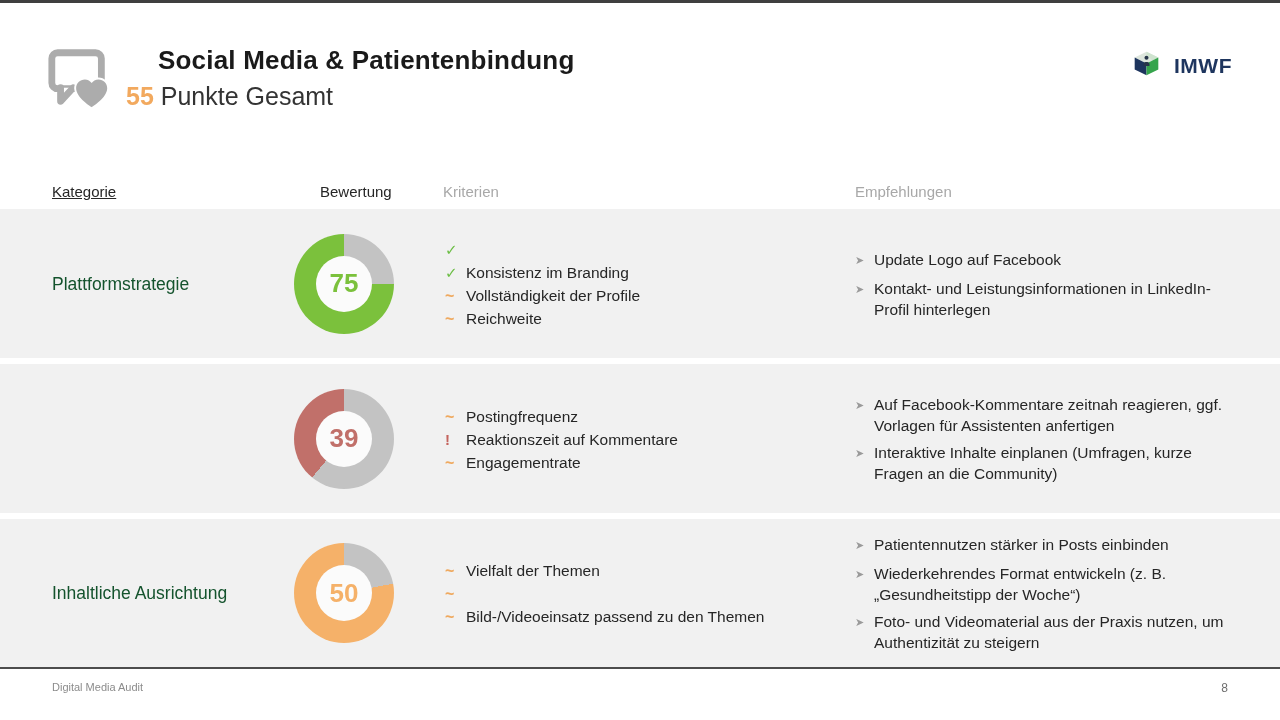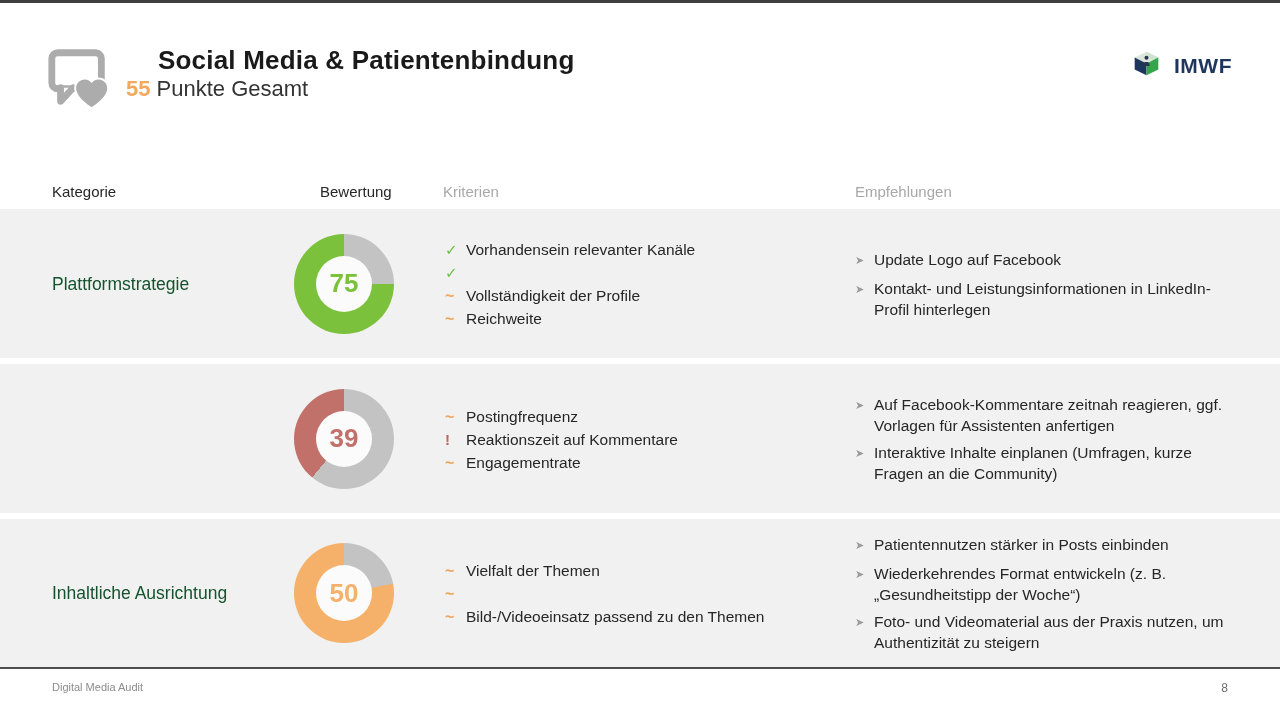--- a/index.html
+++ b/index.html
@@ -10,31 +10,31 @@
     position: relative;
     overflow: hidden;
     color: #262626;
   }
   .top-bar { position: absolute; top: 0; left: 0; width: 1280px; height: 3px; background: #3f3f3f; }
 
   
   .header-icon { position: absolute; left: 46px; top: 47px; width: 68px; height: 64px; }
   .title-block { position: absolute; left: 126px; top: 45px; }
   .title { font-size: 26px; font-weight: 700; color: #1a1a1a; letter-spacing: 0.2px; margin-left: 32px; }
-  .subtitle { font-size: 22px; font-weight: 400; color: #333333; margin-top: 0; }
+  .subtitle { font-size: 25px; font-weight: 400; color: #333333; margin-top: 6px; }
   .subtitle .score-accent { font-weight: 700; color: #f2a95e; }
   .logo { position: absolute; right: 48px; top: 50px; display: flex; align-items: center; gap: 14px; }
   .logo-text { font-size: 21px; font-weight: 700; color: #1e355e; letter-spacing: 0.5px; }
 
   
   .col-headers { position: absolute; top: 183px; left: 0; width: 1280px; height: 20px; font-size: 15px; }
   .col-h { position: absolute; top: 0; white-space: nowrap; }
   .col-h.dark { color: #262626; }
   .col-h.gray { color: #a8a8a8; }
-  .ch-kategorie { left: 52px; }
+  .ch-kategorie { left: 52px; text-decoration: underline; }
   .ch-bewertung { left: 320px; }
   .ch-kriterien { left: 443px; }
   .ch-empfehlungen { left: 855px; }
 
   
   .row { position: absolute; left: 0; width: 1280px; height: 149px; background: #f1f1f1; }
   .row-1 { top: 209px; }
   .row-2 { top: 364px; }
   .row-3 { top: 519px; height: 148px; }
   .cat { position: absolute; left: 52px; top: 50%; transform: translateY(-50%);
@@ -104,24 +104,24 @@
 <div class="row row-1">
   <div class="cat">Plattformstrategie</div>
   <div class="donut-wrap">
     <div class="donut" style="background: conic-gradient(rgb(195, 195, 195) 0deg, rgb(195, 195, 195) 25%, rgb(123, 193, 60) 25%, rgb(123, 193, 60) 100%);">
       <span class="donut-num" style="color: rgb(123, 193, 60);">75</span>
     </div>
   </div>
   <div class="criteria">
     <div class="crit-item">
       <span class="ic ic-check">✓</span>
-      <span>Vorhandensein relevanter Kanäle</span>
     </div>
     <div class="crit-item">
       <span class="ic ic-check">✓</span>
+      <span>Konsistenz im Branding</span>
     </div>
     <div class="crit-item">
       <span class="ic ic-tilde">~</span>
       <span>Vollständigkeit der Profile</span>
     </div>
     <div class="crit-item">
       <span class="ic ic-tilde">~</span>
       <span>Reichweite</span>
     </div>
   </div>

